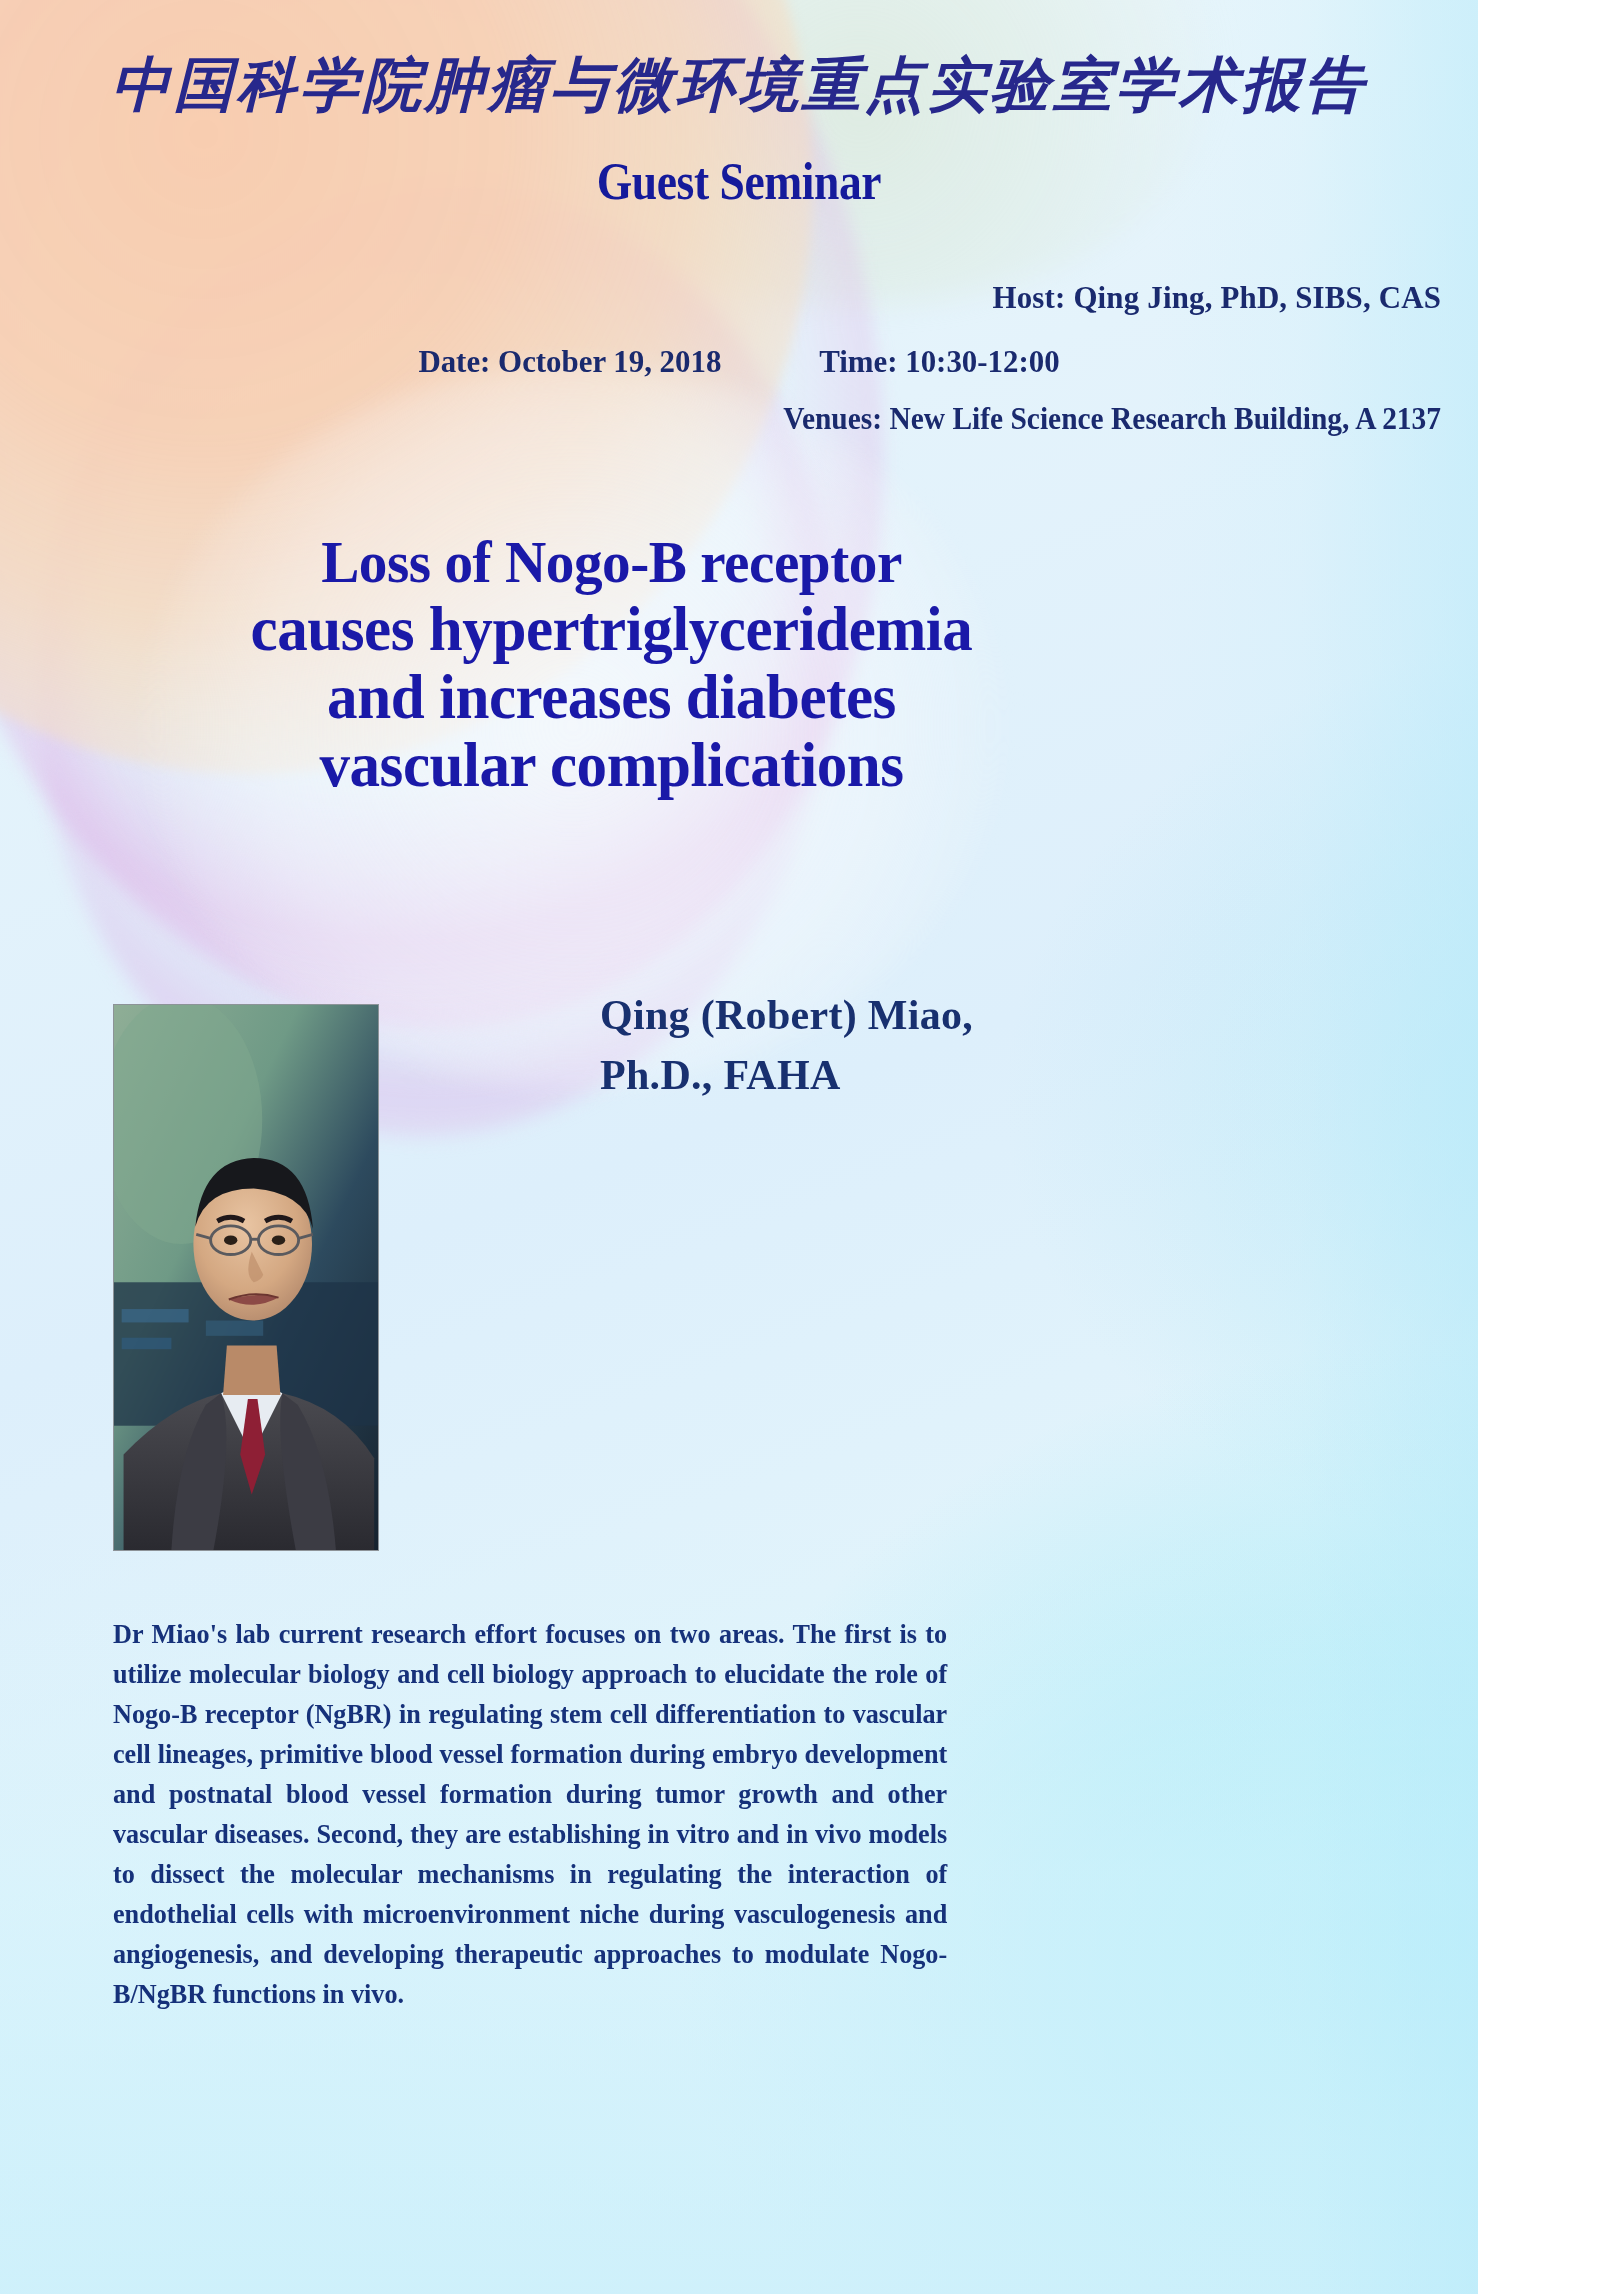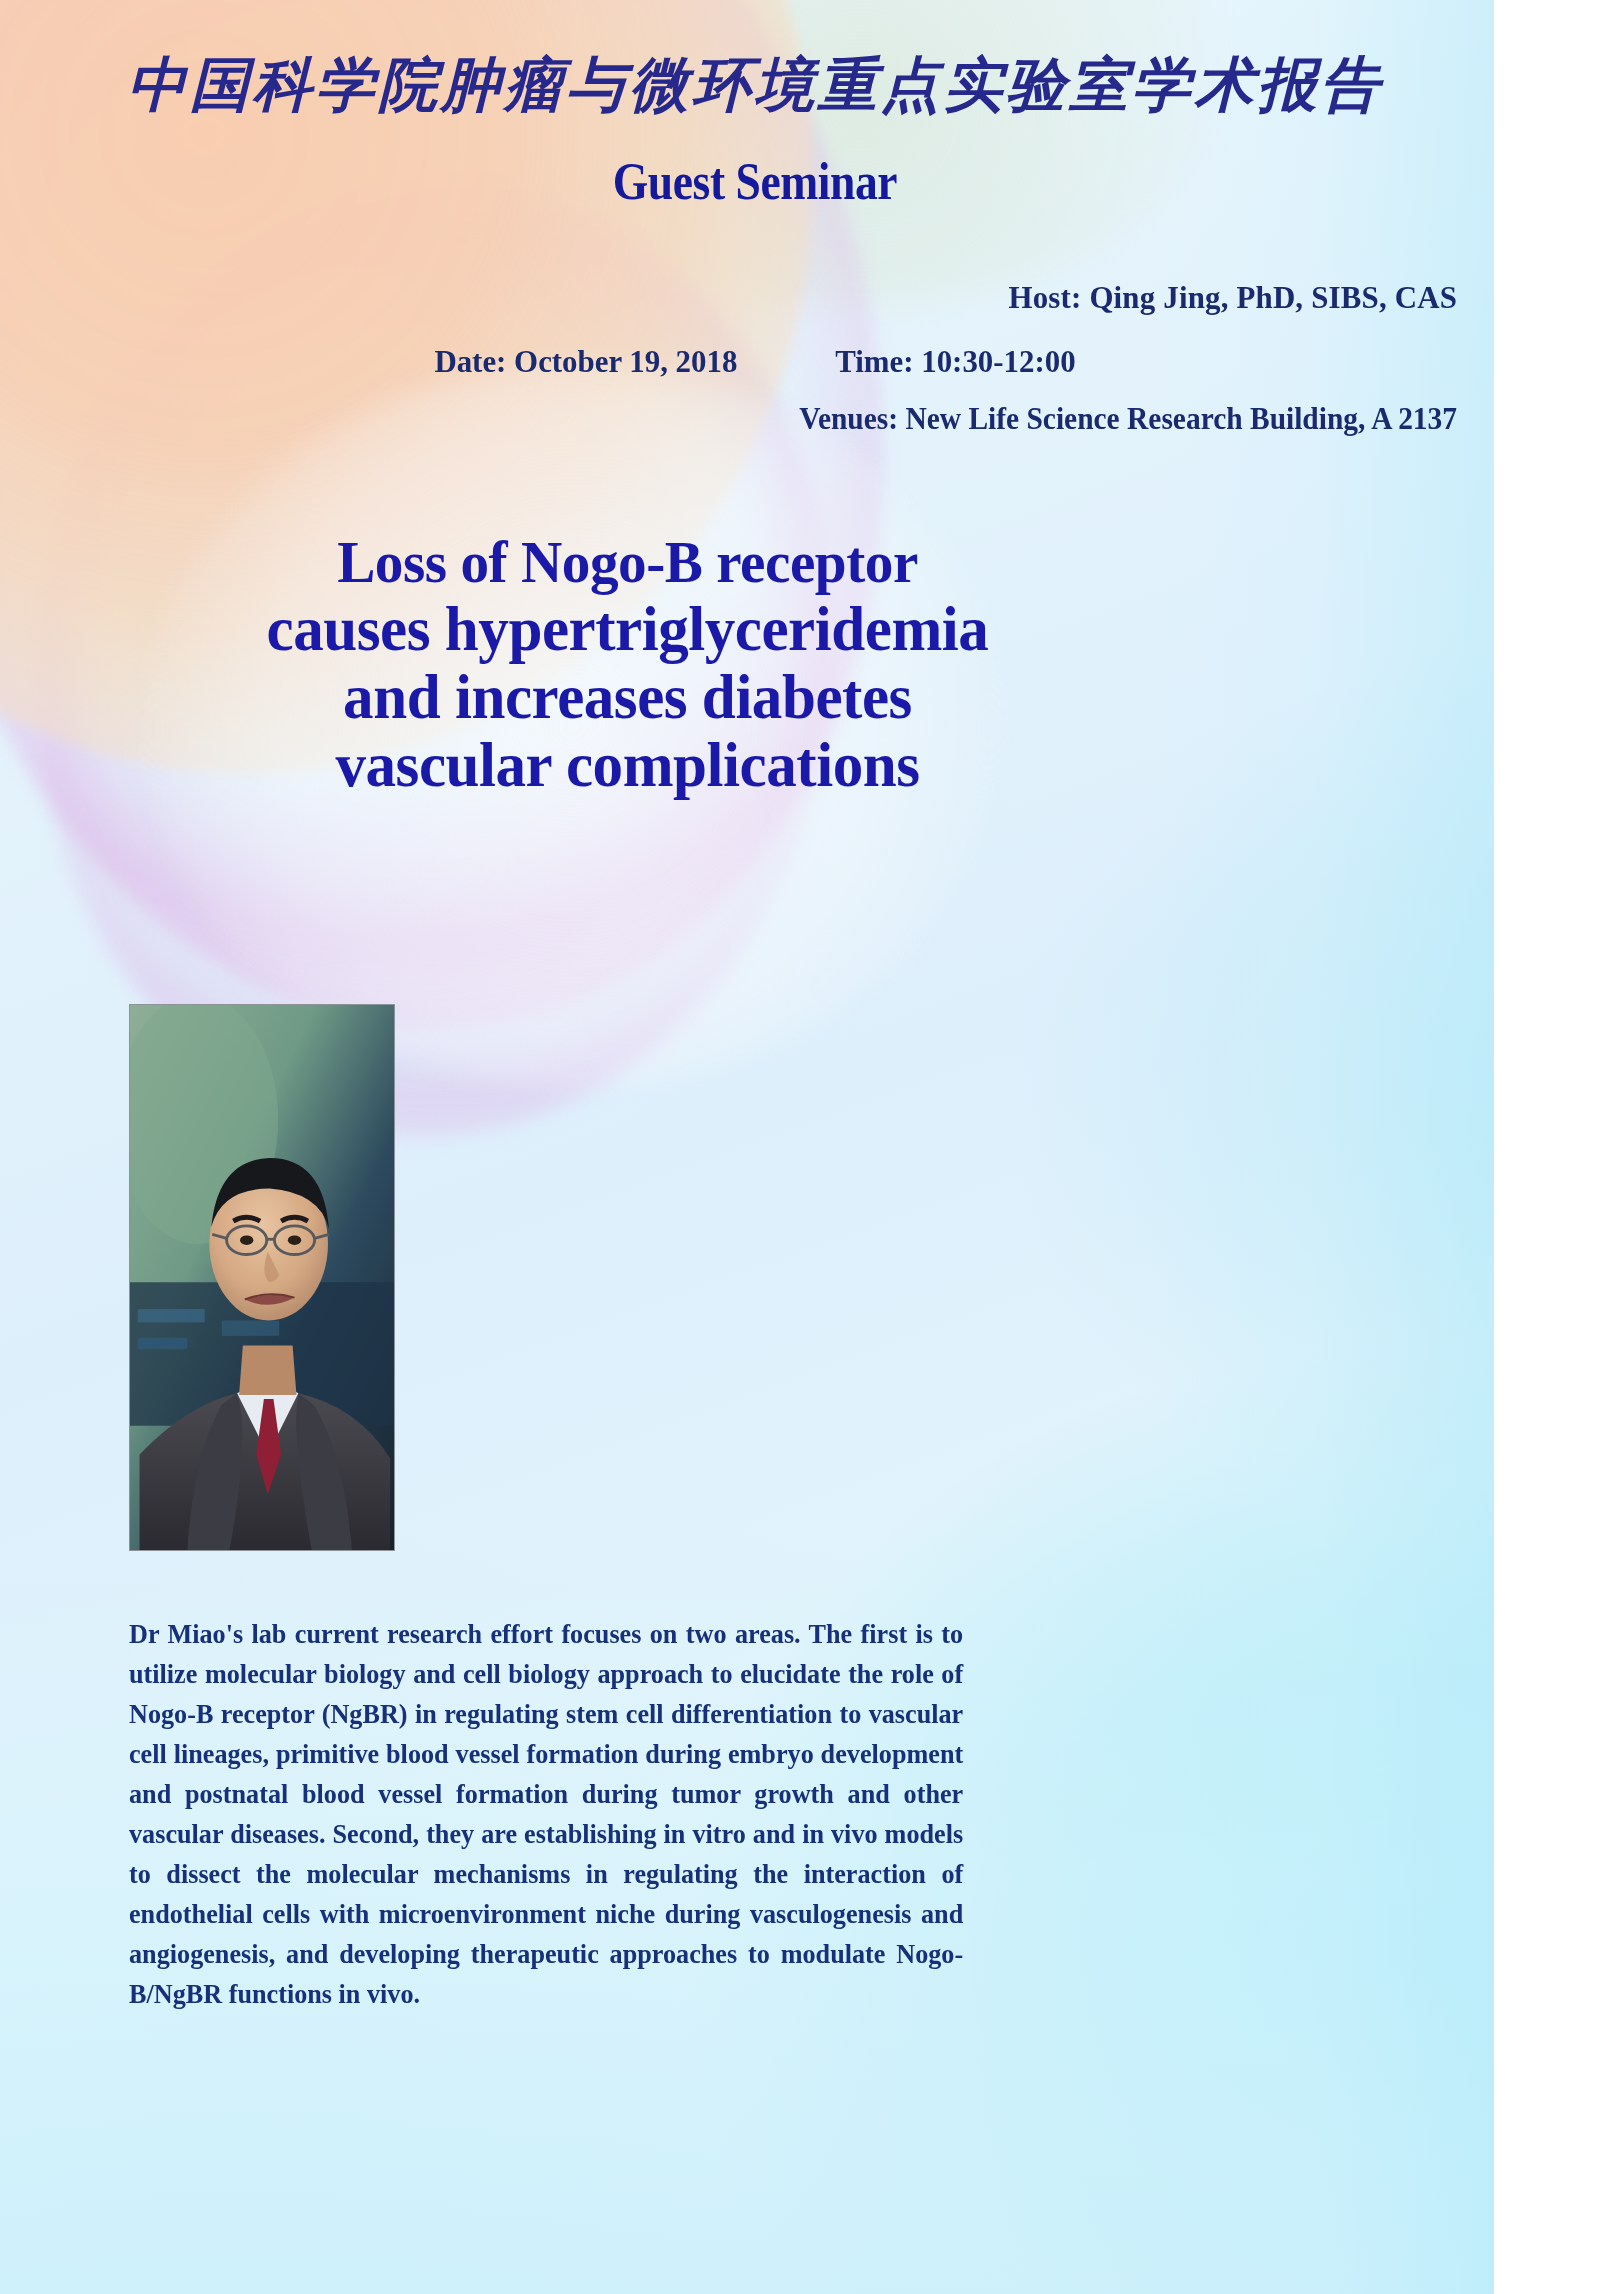--- a/index.html
+++ b/index.html
@@ -4,21 +4,20 @@
 <style>
   html,body{margin:0;padding:0;background:#ffffff;}
   body{font-family:"Liberation Serif",serif;}
 
   #poster{
     position:relative;
     width:1478px;
     height:2294px;
     overflow:hidden;
     background:#e8f6fd;
-    padding-left:16px;
   }
 
   
   .bg-layer{position:absolute;pointer-events:none;}
 
   .bg-base{
     left:0;top:0;width:1622px;height:2294px;
     background:
       linear-gradient(160deg,#eef8fb 0%,#e4f3fb 25%,#ddeffb 48%,#e2f4fb 70%,#ddf3fb 100%);
   }
@@ -276,19 +275,23 @@
         <ellipse cx="172" cy="246" rx="7" ry="5" fill="#2a2018"></ellipse>
         <path d="M108 226 Q122 218 136 226" stroke="#20181a" stroke-width="5" fill="none"></path>
         <path d="M158 226 Q172 218 186 226" stroke="#20181a" stroke-width="5" fill="none"></path>
         <path d="M144 258 Q136 282 146 290 Q154 288 156 282" fill="#c0926e" opacity=".75"></path>
         <path d="M120 308 Q146 320 172 306 Q148 300 120 308 Z" fill="#8c4a46"></path>
         <path d="M120 308 Q146 298 172 306" stroke="#6b3530" stroke-width="2" fill="none"></path>
       </svg>
     </div>
 
     <div class="speaker-text">
+      <div class="speaker-name">
+        <span>Qing (Robert) Miao,</span>
+        <span>Ph.D., FAHA</span>
+      </div>
     </div>
 
     <div class="abstract">Dr Miao's lab current research effort focuses on two areas. The first is to utilize molecular biology and cell biology approach to elucidate the role of Nogo-B receptor (NgBR) in regulating stem cell differentiation to vascular cell lineages, primitive blood vessel formation during embryo development and postnatal blood vessel formation during tumor growth and other vascular diseases. Second, they are establishing in vitro and in vivo models to dissect the molecular mechanisms in regulating the interaction of endothelial cells with microenvironment niche during vasculogenesis and angiogenesis, and developing therapeutic approaches to modulate Nogo-B/NgBR functions in vivo.</div>
 
   </div>
 </div>
 
 
 </body></html>

